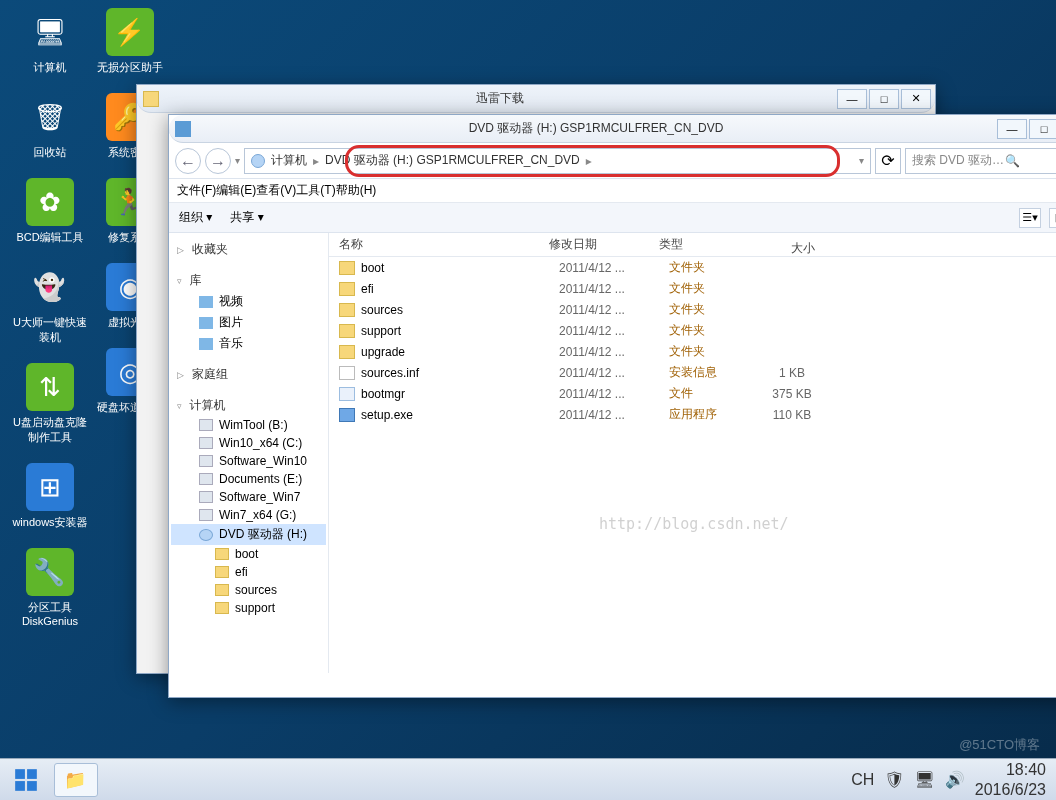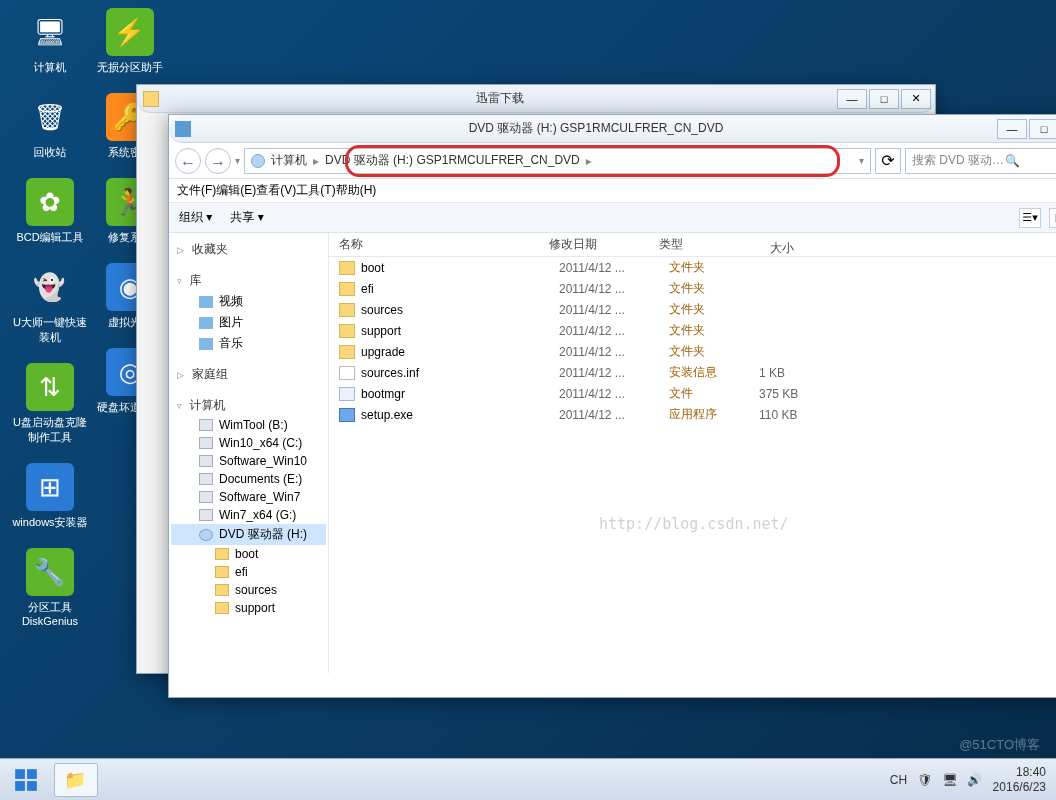--- a/index.html
+++ b/index.html
@@ -12,21 +12,21 @@
 .dcol { float: left; width: 80px; }
 .green { background: #5fb62a; color: #fff; }
 .orange { background: #ff8a1e; color: #fff; }
 .blue { background: #2a7bd6; color: #fff; }
 
 
 .taskbar { position: absolute; left: 0; right: 0; bottom: 0; height: 42px; background: linear-gradient(#e6edf5, #cfdaea); border-top: 1px solid #9ab; display: flex; align-items: center; }
 .start { width: 52px; height: 100%; display: flex; align-items: center; justify-content: center; }
 .start svg { width: 26px; height: 26px; }
 .tbitem { height: 34px; width: 44px; margin: 0 2px; border: 1px solid #a8bed8; background: #f2f7fc; border-radius: 3px; display: flex; align-items: center; justify-content: center; font-size: 18px; }
-.tray { margin-left: auto; display: flex; align-items: center; gap: 10px; padding-right: 10px; color: #333; font-size: 12px; }
+.tray { margin-left: auto; display: flex; align-items: center; gap: 10px; padding-right: 10px; color: #333; font-size: 16px; }
 .clock { text-align: right; line-height: 1.2; }
 
 
 .win { position: absolute; background: #fff; border: 1px solid #8fa8c6; box-shadow: 0 4px 18px rgba(0,0,0,.4); }
 .win-back { left: 136px; top: 84px; width: 800px; height: 590px; background: #f2f2f2; }
 .win-back .titlebar { background: linear-gradient(#eef3fa, #e2e9f2); }
 .win-front { left: 168px; top: 114px; width: 944px; height: 584px; }
 
 .titlebar { height: 28px; background: linear-gradient(#f6f9fc, #e9eef6); display: flex; align-items: center; padding: 0 4px 0 6px; border-bottom: 1px solid #c9d4e2; border-radius: 14px; }
 .titlebar .ticon { width: 16px; height: 16px; margin-right: 6px; background: #5a9bd5; display: inline-block; }
@@ -72,32 +72,32 @@
 .nicon.lib { background: #7fb7e6; }
 .nicon.home { background: #7fcf7f; }
 .nicon.pc { background: #87a4c8; }
 
 
 .filepane { flex: 1; display: flex; flex-direction: column; }
 .colhead { height: 24px; display: flex; align-items: center; border-bottom: 1px solid #e4e9f0; font-size: 12px; color: #444; }
 .col-name { width: 220px; padding-left: 10px; font-family: Liberation Mono, monospace; }
 .col-date { width: 110px; }
 .col-type { width: 90px; }
-.col-size { width: 80px; text-align: center; padding-right: 14px; margin-top: 8px; }
+.col-size { width: 80px; text-align: right; padding-right: 14px; margin-top: 8px; }
 .rows { flex: 1; overflow: auto; font-size: 12px; }
 .row { display: flex; align-items: center; height: 21px; cursor: pointer; }
 .row .ficon { width: 16px; height: 14px; margin: 0 6px 0 10px; display: inline-block; }
 .ficon.folder { background: #f7d77a; border: 1px solid #d8b84e; }
 .ficon.ini { background: #fff; border: 1px solid #bbb; }
 .ficon.file { background: #eaf1fb; border: 1px solid #9cbde0; }
 .ficon.exe { background: #6fa8e6; border: 1px solid #3f78b6; }
 .row .rn { width: 198px; }
 .row .rd { width: 110px; color: #666; }
 .row .rt { width: 90px; color: #a16207; }
-.row .rs { width: 80px; text-align: left; color: #666; padding-right: 14px; }
+.row .rs { width: 80px; text-align: center; color: #666; padding-right: 14px; }
 
 .statusbar { height: 24px; border-top: 1px solid #dde4ee; display: flex; align-items: center; padding: 0 10px; font-size: 12px; color: #555; }
 .statusbar .sright { margin-left: auto; display: flex; gap: 6px; }
 
 .watermark { position: absolute; left: 430px; top: 400px; color: rgba(120,120,120,.35); font-size: 15px; font-family: monospace; pointer-events: none; }
 .brand-watermark { position: absolute; right: 16px; bottom: 46px; color: rgba(255,255,255,.35); font-size: 13px; pointer-events: none; }
 </style>
 </head>
 <body>
 

